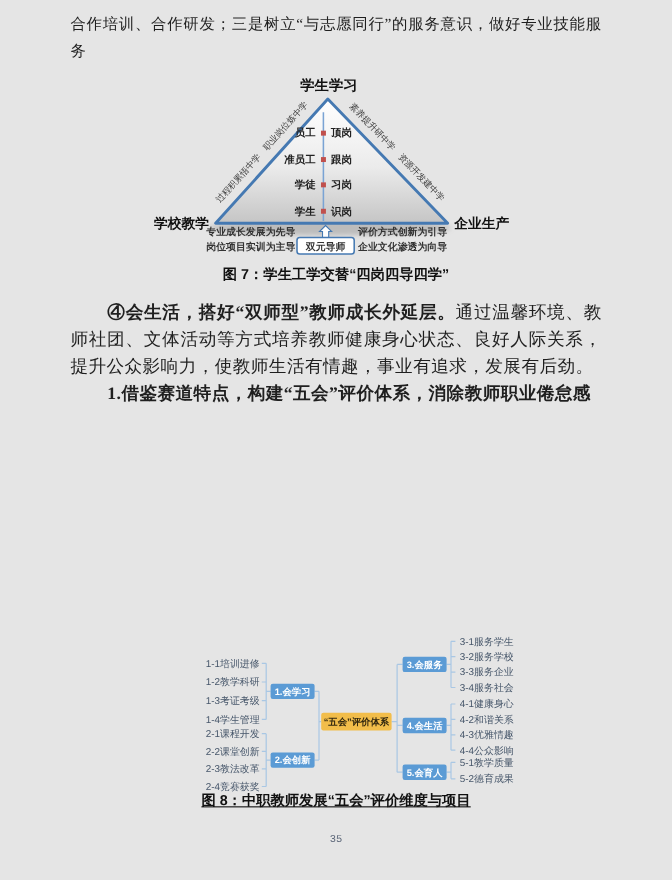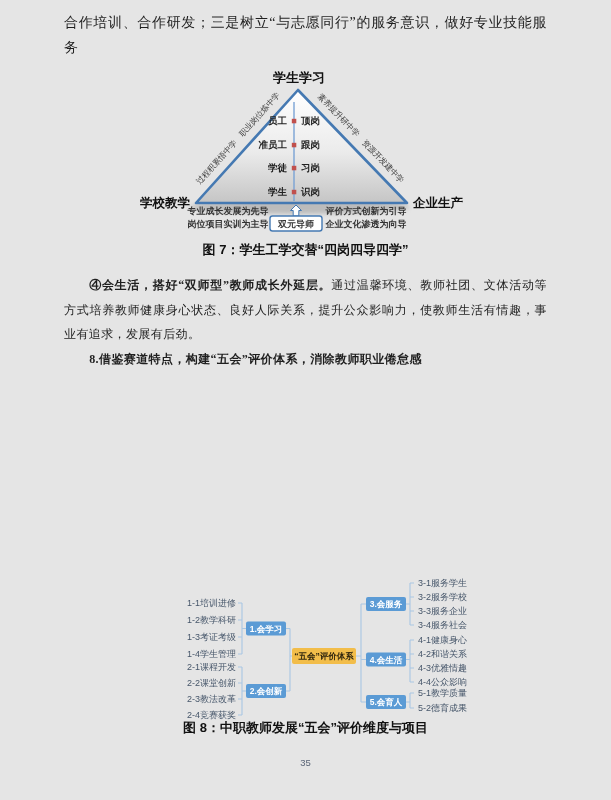--- a/index.html
+++ b/index.html
@@ -6,38 +6,38 @@
   .page{
     position:relative;width:611px;height:800px;background:#e5e5e5;overflow:hidden;
     font-family:"Liberation Serif","DejaVu Serif",serif;color:#1f1f1f;
   }
   .toptext{
     position:absolute;top:10px;left:64px;width:483px;
     font-size:14px;line-height:25px;text-align:justify;letter-spacing:0.5px;
   }
   .bodytext{
     position:absolute;top:273px;left:64px;width:483px;
-    font-size:12px;line-height:24.6px;text-align:justify;letter-spacing:0.4px;
+    font-size:16px;line-height:24.6px;text-align:justify;letter-spacing:0.4px;
   }
   .bodytext p{margin:0;text-indent:2.1em;}
   .lead{font-weight:bold;}
   .heading{font-weight:bold;}
   .fig-caption{
     position:absolute;left:0;width:611px;text-align:center;
     font-family:"Liberation Sans","DejaVu Sans",sans-serif;
     font-weight:bold;font-size:13px;color:#111;
   }
   #fig7-caption{top:241px;}
-  #fig8-caption{top:719px;}
+  #fig8-caption{top:719px;text-decoration:underline;}
   svg{position:absolute;left:0;font-family:"Liberation Sans","DejaVu Sans",sans-serif;}
   #fig7-svg{top:66px;}
   #fig8-svg{top:575px;}
   .page-number{
     position:absolute;top:757px;left:0;width:611px;text-align:center;
-    font-family:Liberation Sans, sans-serif;
+    font-family:Liberation Mono, monospace;
     font-size:9.5px;color:#5b6678;
   }
 </style>
 </head>
 <body>
 
 <div class="page">
 
   <div class="toptext">
     <div>合作培训、合作研发；三是树立“与志愿同行”的服务意识，做好专业技能服务</div>
@@ -96,21 +96,21 @@
 
     <polygon points="296,139 290.5,144.5 293.2,144.5 293.2,150 298.8,150 298.8,144.5 301.5,144.5" fill="#ffffff" stroke="#4579b2" stroke-width="1"></polygon>
     <rect x="270" y="150" width="52" height="15" rx="2.5" fill="#ffffff" stroke="#4579b2" stroke-width="1.4"></rect>
     <text x="296" y="161" text-anchor="middle" font-size="9" font-weight="bold" fill="#333">双元导师</text>
   </svg>
 
   <div class="fig-caption" id="fig7-caption">图 7：学生工学交替“四岗四导四学”</div>
 
   <div class="bodytext">
     <p><span class="lead">④会生活，搭好“双师型”教师成长外延层。</span><span>通过温馨环境、教师社团、文体活动等方式培养教师健康身心状态、良好人际关系，提升公众影响力，使教师生活有情趣，事业有追求，发展有后劲。</span></p>
-    <p class="heading">8.借鉴赛道特点，构建“五会”评价体系，消除教师职业倦怠感</p>
+    <p class="heading">1.借鉴赛道特点，构建“五会”评价体系，消除教师职业倦怠感</p>
   </div>
 
   <svg id="fig8-svg" width="611" height="150" viewBox="0 0 611 150">
 
     <g stroke="#a9c7e4" stroke-width="1.1" fill="none">
 
       <path d="M238,28 H242 M238,45 H242 M238,62 H242 M238,79 H242 M242,28 V79 M242,53.5 H246"></path>
 
       <path d="M238,92 H242 M238,108 H242 M238,124 H242 M238,140 H242 M242,92 V140 M242,116 H246"></path>
 

